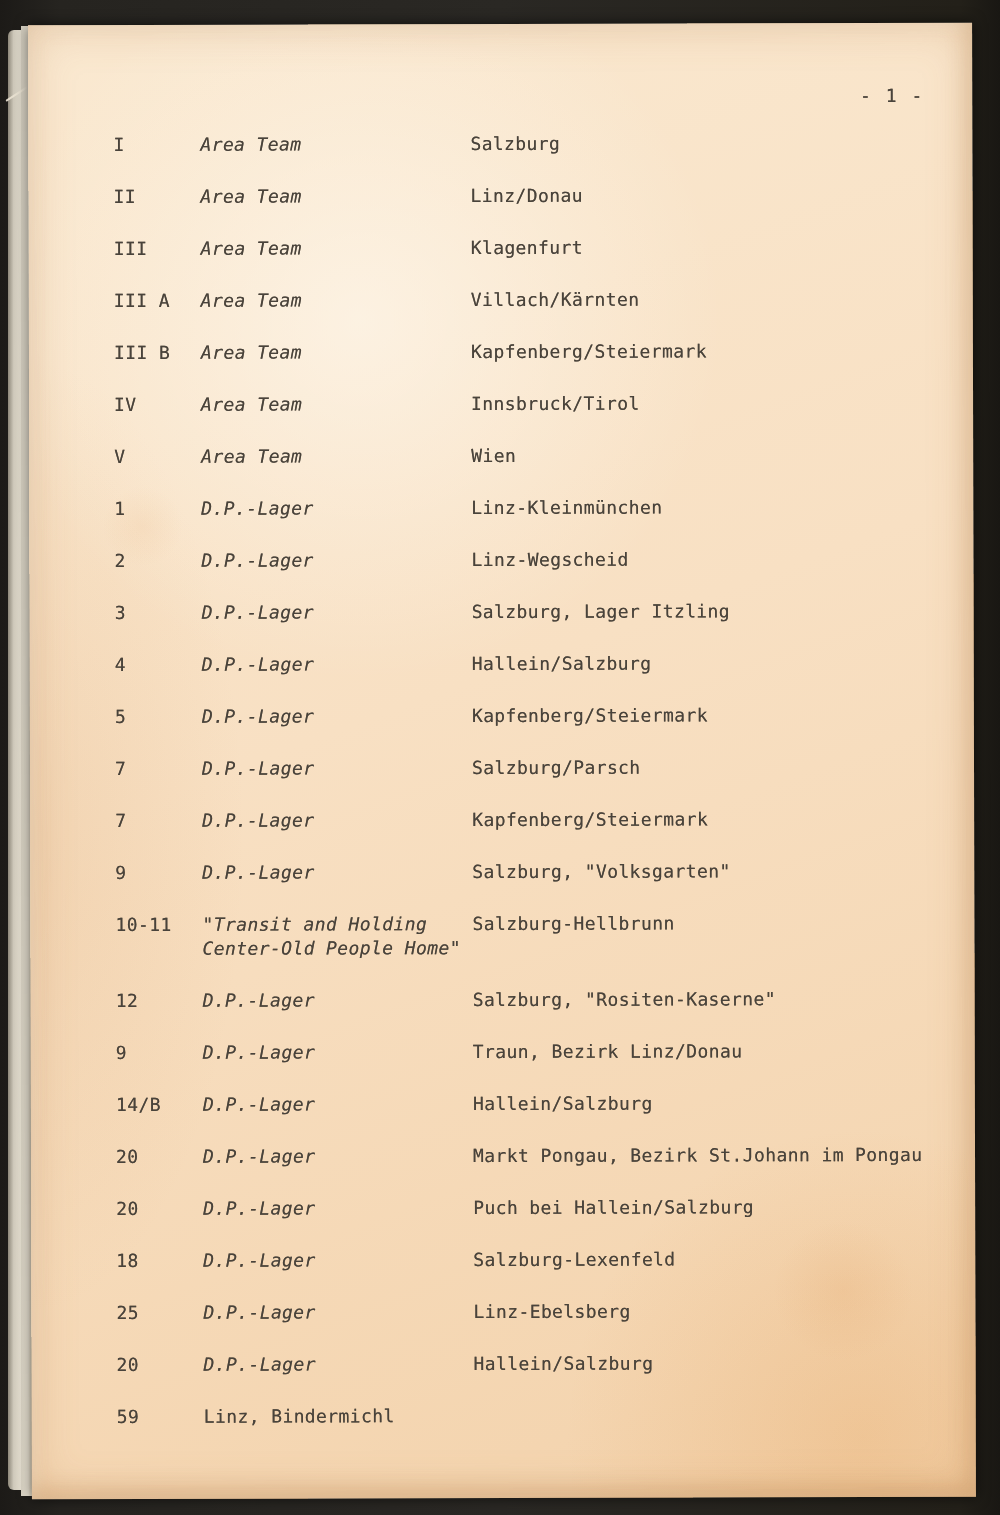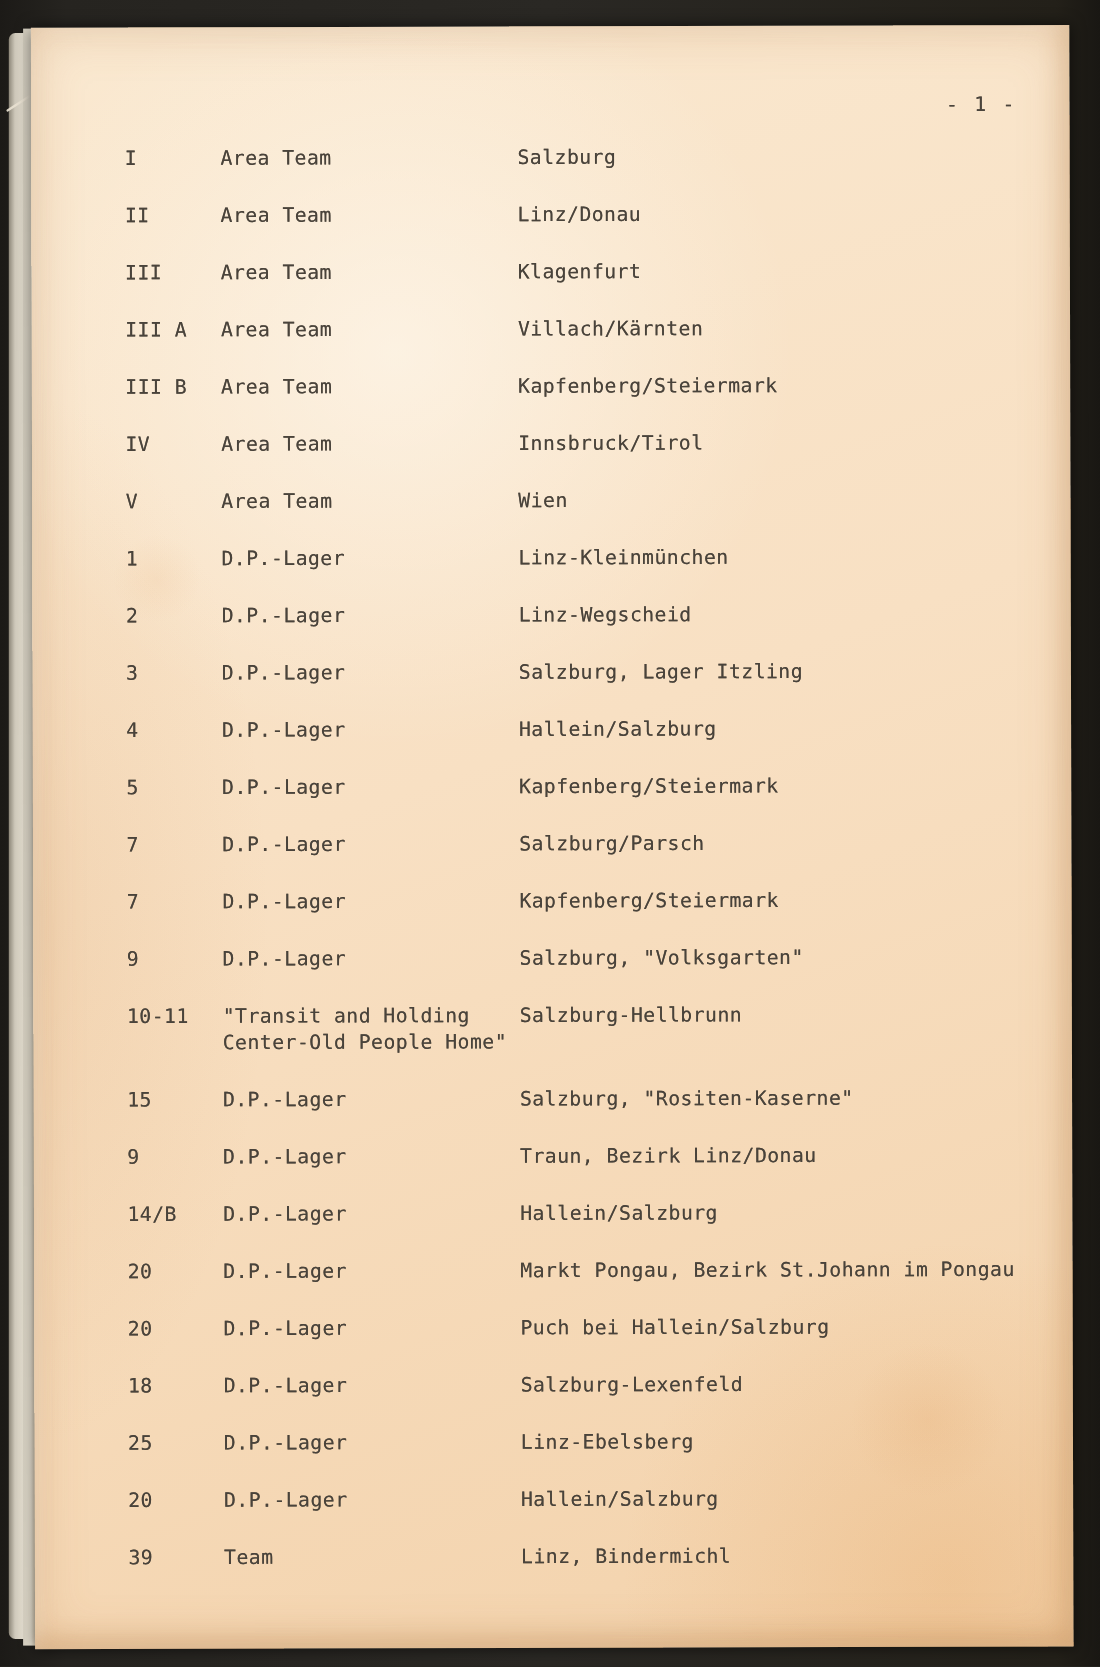--- a/index.html
+++ b/index.html
@@ -92,20 +92,21 @@
   .col-id {
     flex: none;
     margin-left: 85px;
     width: 87px;
     white-space: nowrap;
   }
   .col-type {
     flex: none;
     width: 265px;
     padding-right: 5px;
+    font-style: italic;
   }
   .col-loc {
     flex: 1;
     padding-right: 14px;
   }
 </style>
 </head>
 <body>
 
 <div class="scan">
@@ -206,21 +207,21 @@
     <span class="col-loc">Salzburg, "Volksgarten"</span>
   </div>
 
   <div class="row">
     <span class="col-id">10-11</span>
     <span class="col-type">"Transit and Holding Center-Old People Home"</span>
     <span class="col-loc">Salzburg-Hellbrunn</span>
   </div>
 
   <div class="row">
-    <span class="col-id">15</span>
+    <span class="col-id">12</span>
     <span class="col-type">D.P.-Lager</span>
     <span class="col-loc">Salzburg, "Rositen-Kaserne"</span>
   </div>
 
   <div class="row">
     <span class="col-id">9</span>
     <span class="col-type">D.P.-Lager</span>
     <span class="col-loc">Traun, Bezirk Linz/Donau</span>
   </div>
 
@@ -254,19 +255,18 @@
     <span class="col-loc">Linz-Ebelsberg</span>
   </div>
 
   <div class="row">
     <span class="col-id">20</span>
     <span class="col-type">D.P.-Lager</span>
     <span class="col-loc">Hallein/Salzburg</span>
   </div>
 
   <div class="row">
-    <span class="col-id">39</span>
-    <span class="col-type">Team</span>
+    <span class="col-id">59</span>
     <span class="col-loc">Linz, Bindermichl</span>
   </div>
 </div>
   </div>
 </div>
 
 </body></html>

